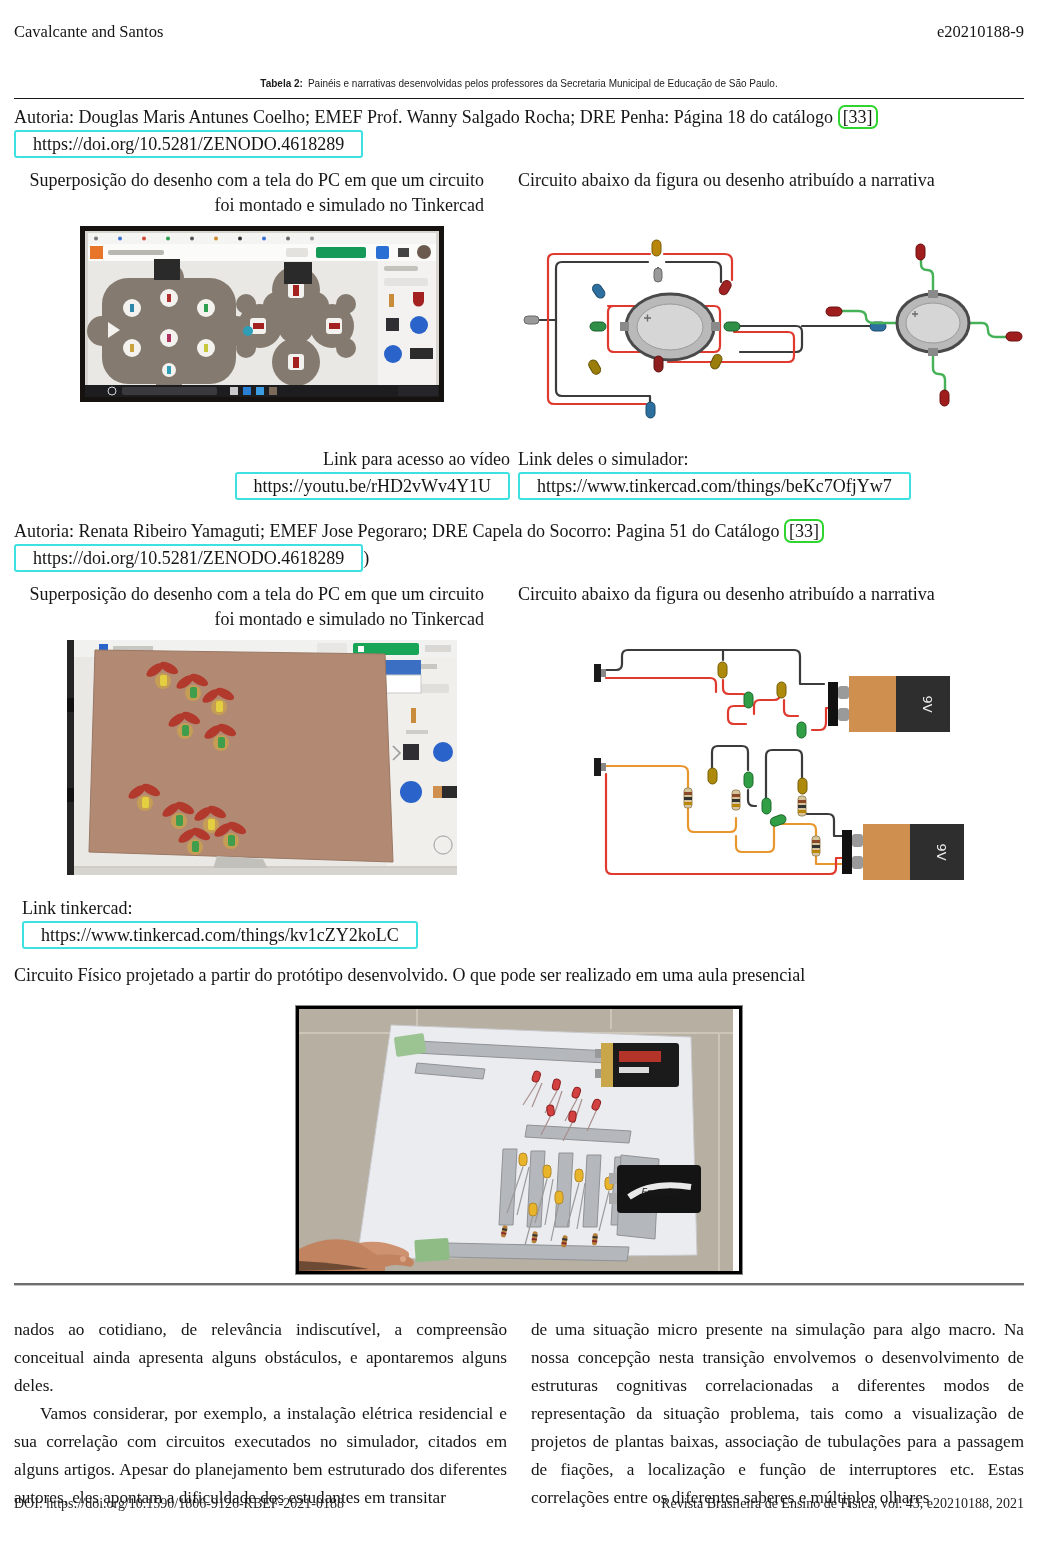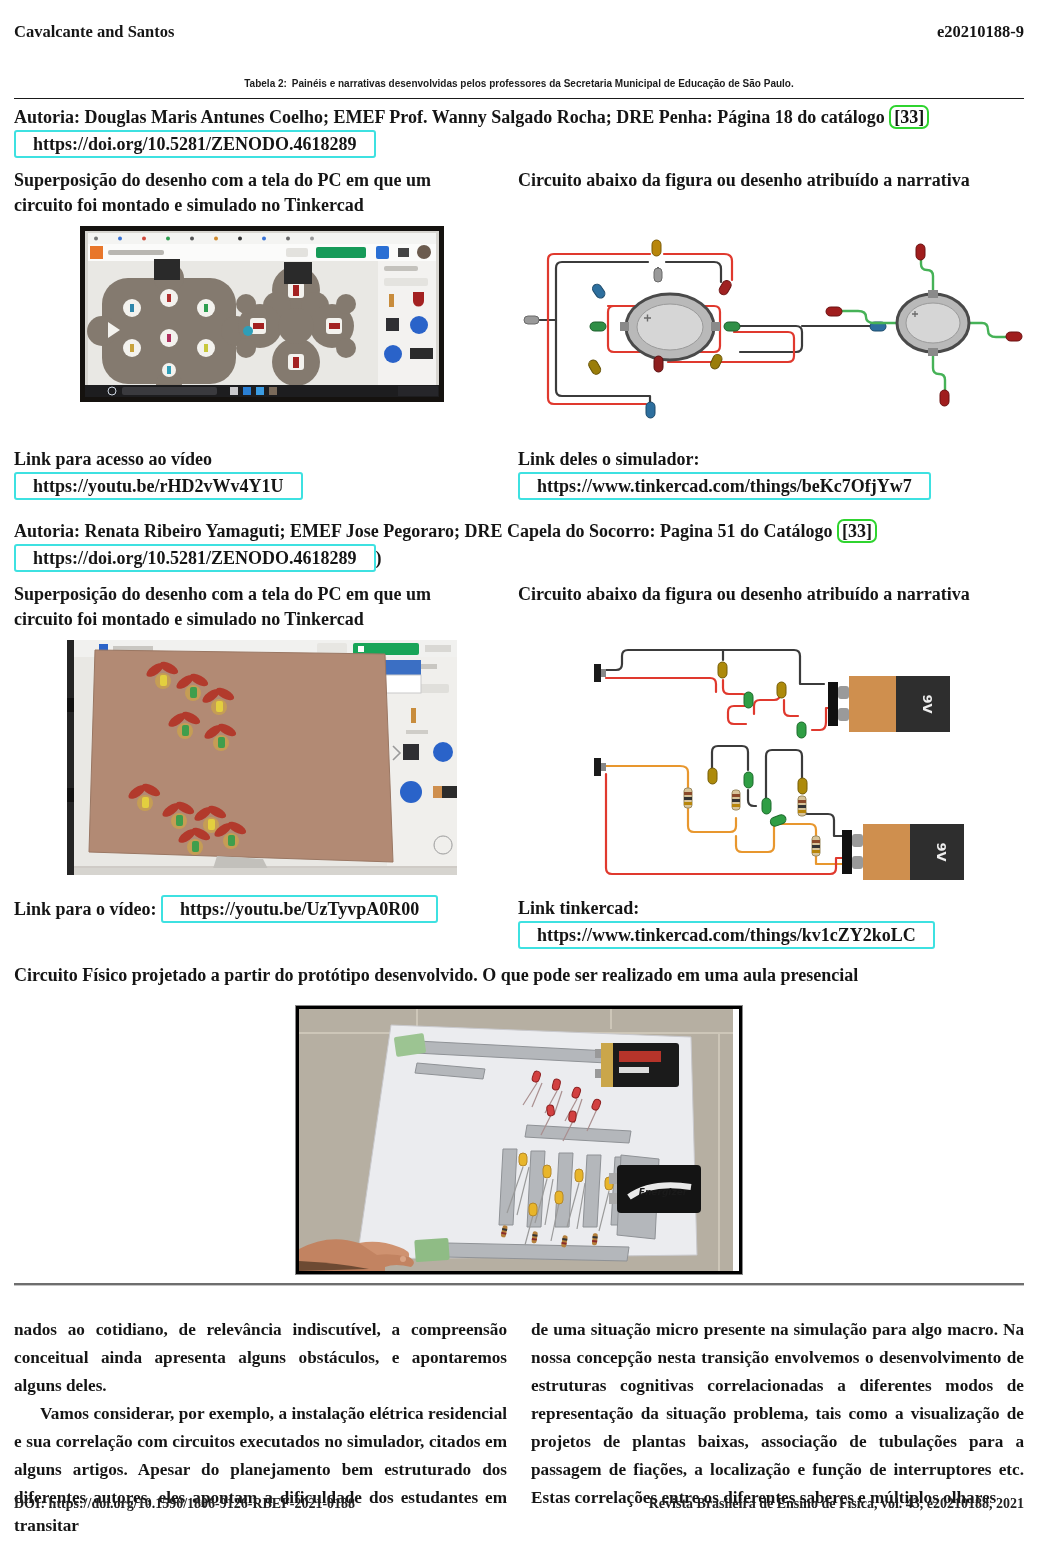--- a/index.html
+++ b/index.html
@@ -1,27 +1,27 @@
 <!DOCTYPE html>
 <html><head>
 <meta charset="utf-8">
 <style>
   html,body{margin:0;padding:0;background:#ffffff;}
   .page{position:relative;width:1038px;height:1547px;background:#fff;
-        font-family:"Liberation Serif","DejaVu Serif",serif;color:#151515;overflow:hidden;font-weight:bold;}
+        font-family:"Liberation Serif","DejaVu Serif",serif;color:#151515;overflow:hidden;}
   .hdr{display:flex;justify-content:space-between;padding:22px 14px 0 14px;font-size:16.5px;}
   .tcaption{margin-top:36px;text-align:center;
         font-family:"Liberation Sans","DejaVu Sans",sans-serif;font-size:10px;color:#1c1c1c;}
   .tcaption b{margin-right:5px;}
   .tablewrap{margin:9px 14px 0 14px;border-top:1.7px solid #1a1a1a;padding-top:5px;}
   .autoria{font-size:18px;line-height:26px;margin:0;}
   .refbox{display:inline-block;border:2px solid #2fd42f;border-radius:7px;padding:0 3px;line-height:20px;}
   .linkbox{display:inline-block;border:2px solid #3ee1e1;border-radius:3px;padding:1px 17px;line-height:22px;}
   .cells{display:flex;}
-  .cell-l{width:496px;flex:0 0 496px;}
+  .cell-l{width:496px;flex:0 0 496px;text-align:right;}
   .cell-r{flex:1;padding-left:8px;}
   .lbl{font-size:18px;line-height:25px;margin:10px 0 0 0;}
   .lbl-l{max-width:470px;}
   .lbl-r{max-width:480px;}
   .figrow{display:flex;margin-top:8px;align-items:flex-start;}
   .linkline{font-size:18px;line-height:26px;margin-top:18px;}
   .autoria2{margin-top:18px;}
   .row3cap{font-size:18px;line-height:25px;margin-top:14px;}
   .photowrap{width:440px;margin:6px auto 0 auto;border:3px solid #000000;outline:1px solid #8a8a8a;
              line-height:0;}
@@ -439,24 +439,20 @@
             <rect x="268" y="216" width="11" height="13" rx="3" fill="#9a9a9a"></rect>
             <rect x="279" y="184" width="47" height="56" fill="#cf8f4e"></rect>
             <rect x="326" y="184" width="54" height="56" fill="#2e2e2e"></rect>
             <text x="353" y="212" fill="#eeeeee" font-size="13" text-anchor="middle" transform="rotate(90 353 212)">9V</text>
           </g>
         </svg>
       </div>
     </div>
 
     <div class="cells linkline" style="margin-top:6px;">
-      <div class="cell-l">
-        <span>Link para o vídeo:</span>
-        <span class="linkbox">https://youtu.be/UzTyvpA0R00</span>
-      </div>
       <div class="cell-r">
         <div>Link tinkercad:</div>
         <span class="linkbox">https://www.tinkercad.com/things/kv1cZY2koLC</span>
       </div>
     </div>
 
     <p class="row3cap">Circuito Físico projetado a partir do protótipo desenvolvido. O que pode ser realizado em uma aula presencial</p>
 
     <div class="photowrap">
       <svg width="434" height="262" viewBox="0 0 434 262">

